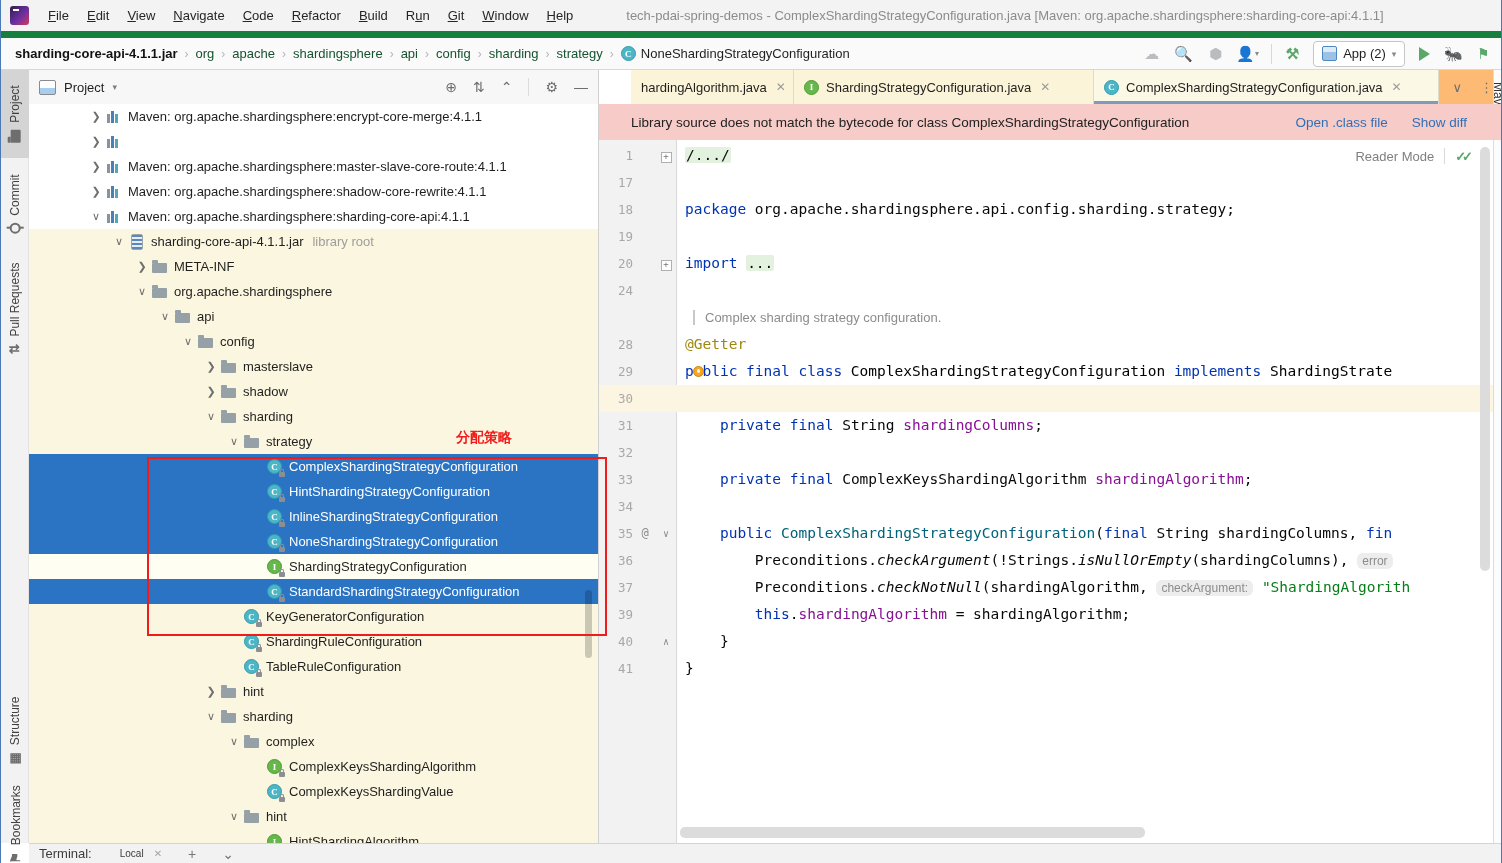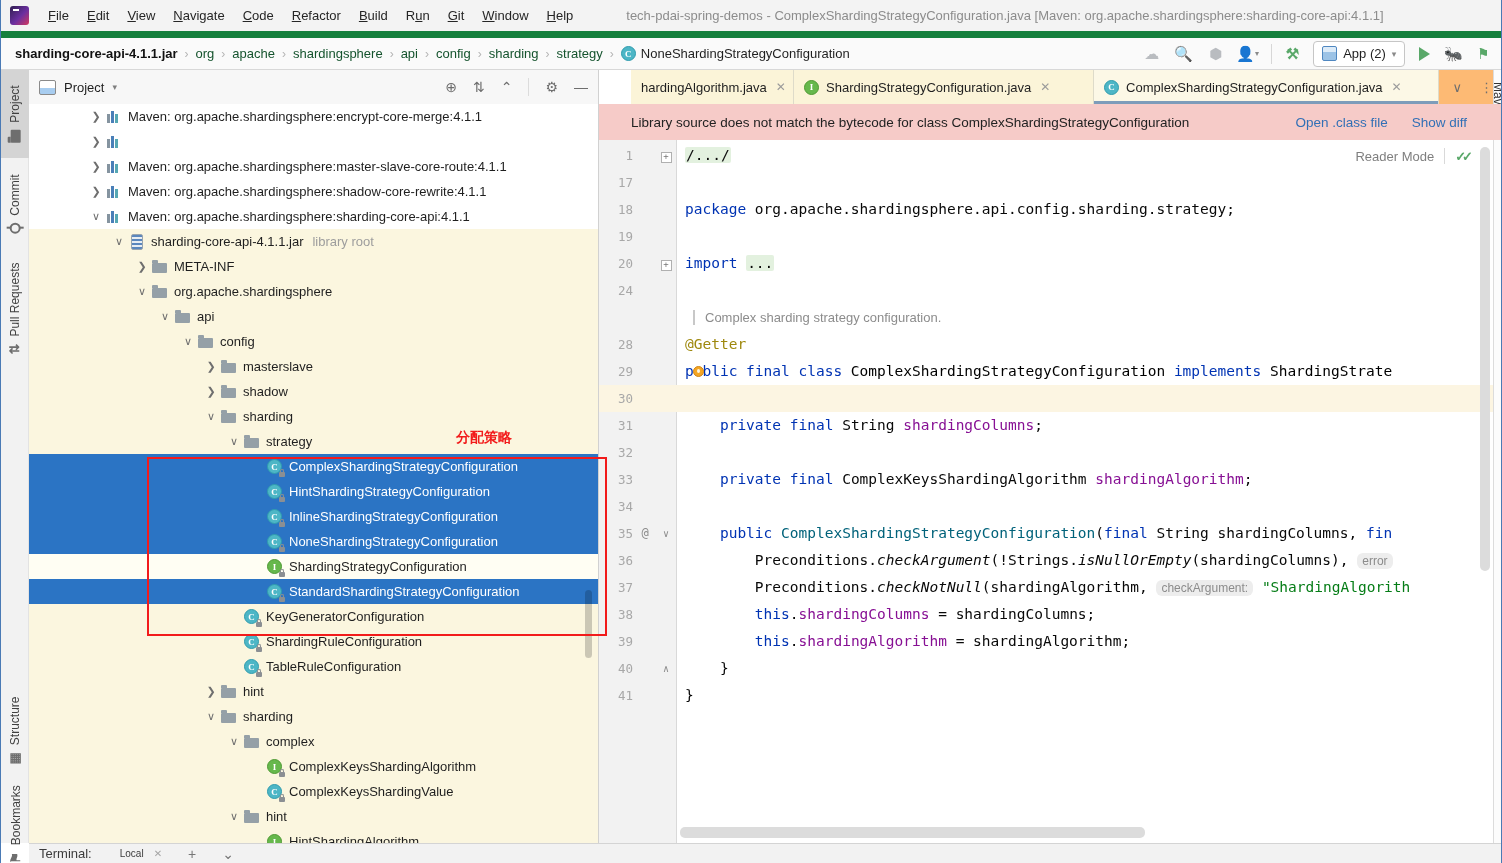--- a/index.html
+++ b/index.html
@@ -572,21 +572,20 @@
             <div class="code-line"><span class="ln"><span class="num">28</span><span class="m1"></span><span class="m2"></span></span><span class="lc"><span class="tk-ann">@Getter</span></span></div>
             <div class="code-line"><span class="ln"><span class="num">29</span><span class="m1"></span><span class="m2"></span></span><span class="lc"><span class="tk-kw">public final class</span><span class="tk-cls"> ComplexShardingStrategyConfiguration </span><span class="tk-kw">implements</span><span class="tk-cls"> ShardingStrate</span></span><span class="bulb"></span></div>
             <div class="code-line caret"><span class="ln"><span class="num">30</span><span class="m1"></span><span class="m2"></span></span><span class="lc"></span></div>
             <div class="code-line"><span class="ln"><span class="num">31</span><span class="m1"></span><span class="m2"></span></span><span class="lc"><span>    </span><span class="tk-kw">private final</span><span> String </span><span class="tk-fld">shardingColumns</span><span>;</span></span></div>
             <div class="code-line"><span class="ln"><span class="num">32</span><span class="m1"></span><span class="m2"></span></span><span class="lc"></span></div>
             <div class="code-line"><span class="ln"><span class="num">33</span><span class="m1"></span><span class="m2"></span></span><span class="lc"><span>    </span><span class="tk-kw">private final</span><span> ComplexKeysShardingAlgorithm </span><span class="tk-fld">shardingAlgorithm</span><span>;</span></span></div>
             <div class="code-line"><span class="ln"><span class="num">34</span><span class="m1"></span><span class="m2"></span></span><span class="lc"></span></div>
             <div class="code-line"><span class="ln"><span class="num">35</span><span class="m1">@</span><span class="m2">∨</span></span><span class="lc"><span>    </span><span class="tk-kw">public</span><span class="tk-decl"> ComplexShardingStrategyConfiguration</span><span>(</span><span class="tk-kw">final</span><span> String shardingColumns, </span><span class="tk-kw">fin</span></span></div>
             <div class="code-line"><span class="ln"><span class="num">36</span><span class="m1"></span><span class="m2"></span></span><span class="lc"><span>        Preconditions.</span><span class="tk-mth">checkArgument</span><span>(!Strings.</span><span class="tk-mth">isNullOrEmpty</span><span>(shardingColumns), </span><span class="tk-inlay">error</span></span></div>
             <div class="code-line"><span class="ln"><span class="num">37</span><span class="m1"></span><span class="m2"></span></span><span class="lc"><span>        Preconditions.</span><span class="tk-mth">checkNotNull</span><span>(shardingAlgorithm, </span><span class="tk-inlay">checkArgument:</span><span> </span><span class="tk-str">"ShardingAlgorith</span></span></div>
-            <div class="code-line"><span class="ln"><span class="num">38</span><span class="m1"></span><span class="m2"></span></span><span class="lc"><span>        </span><span class="tk-kw">this</span><span>.</span><span class="tk-fld">shardingColumns</span><span> = shardingColumns;</span></span></div>
             <div class="code-line"><span class="ln"><span class="num">39</span><span class="m1"></span><span class="m2"></span></span><span class="lc"><span>        </span><span class="tk-kw">this</span><span>.</span><span class="tk-fld">shardingAlgorithm</span><span> = shardingAlgorithm;</span></span></div>
             <div class="code-line"><span class="ln"><span class="num">40</span><span class="m1"></span><span class="m2">∧</span></span><span class="lc"><span>    }</span></span></div>
             <div class="code-line"><span class="ln"><span class="num">41</span><span class="m1"></span><span class="m2"></span></span><span class="lc"><span>}</span></span></div>
           </div>
         <div class="reader">
           <span class="rm">Reader Mode</span>
           <span class="sep"></span>
           <span class="ok">✓✓</span>
         </div>
         <div class="vscroll"></div>

